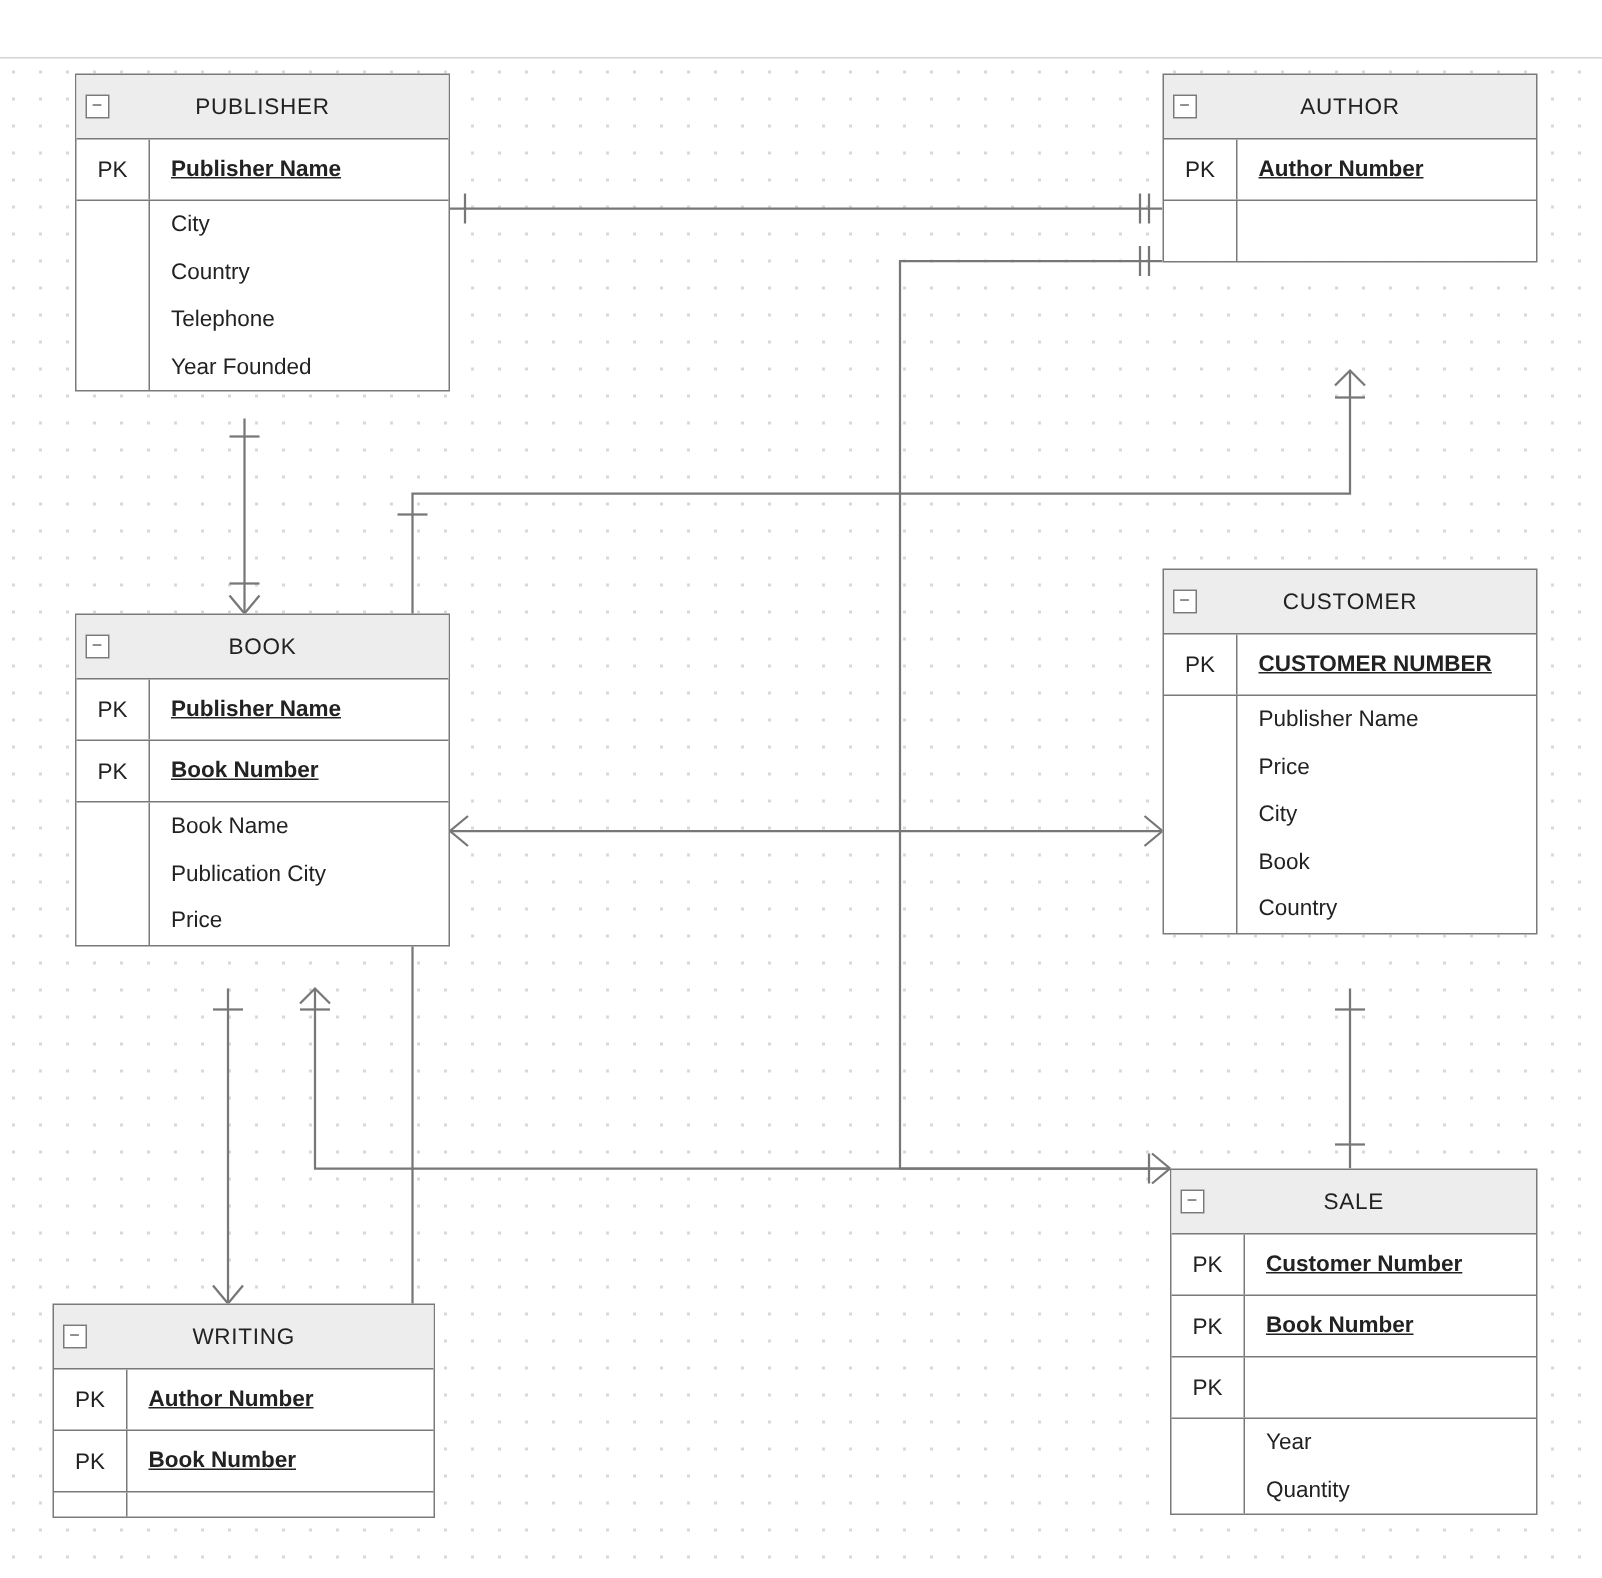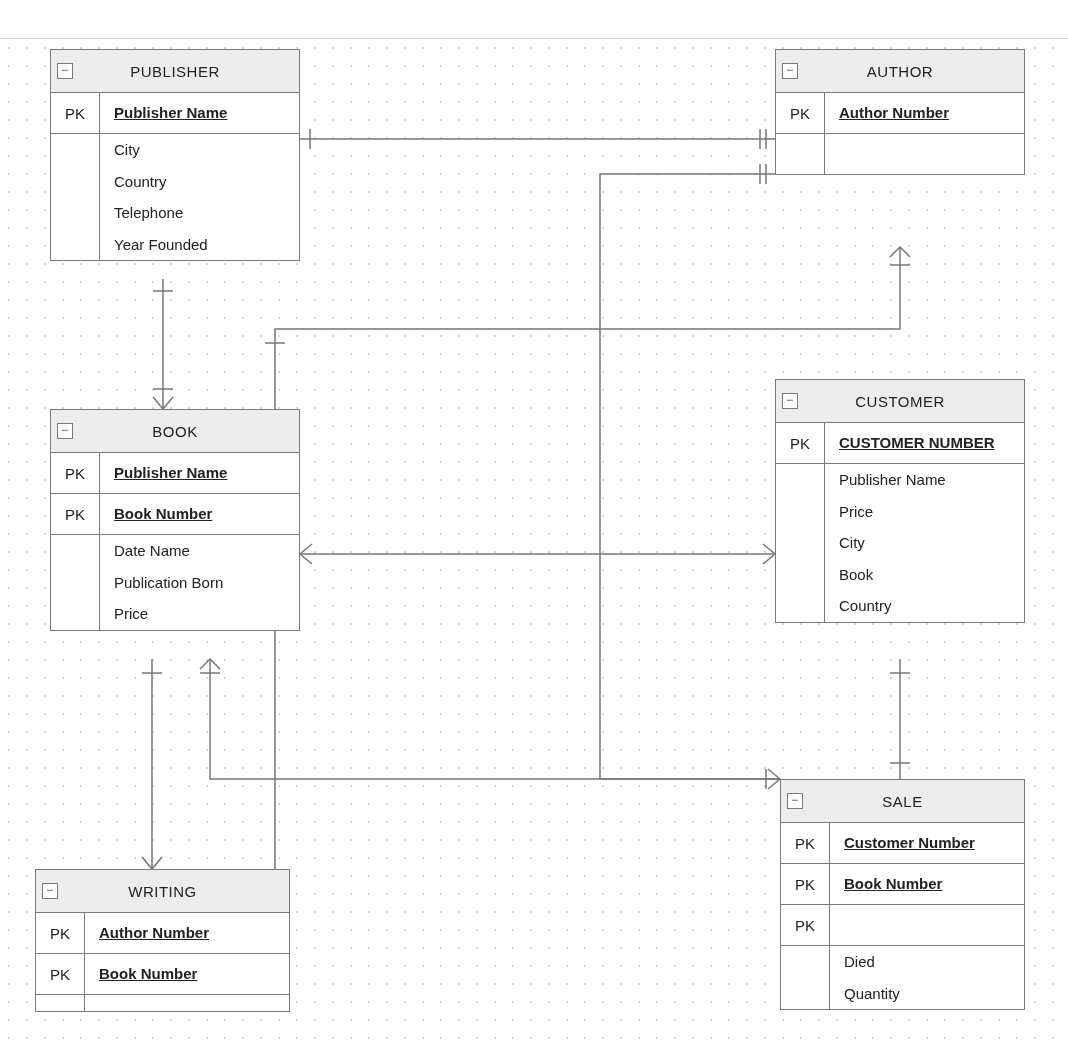--- a/index.html
+++ b/index.html
@@ -170,22 +170,22 @@
     </div>
     <div class="row pk sep">
       <div class="pkcol">PK</div>
       <div class="attrs">
           <span class="attr">Book Number</span>
         </div>
     </div>
     <div class="row">
       <div class="pkcol"></div>
       <div class="attrs">
-        <span class="attr">Date Name</span>
-        <span class="attr">Publication Born</span>
+        <span class="attr">Book Name</span>
+        <span class="attr">Publication City</span>
         <span class="attr">Price</span>
       </div>
     </div>
   </div>
 
   <div class="entity" style="left:775px;top:340px;width:250px;">
     <div class="title">
       <span class="tgl">−</span>
       <span>CUSTOMER</span>
     </div>
@@ -246,19 +246,19 @@
       <div class="attrs">
           <span class="attr">Book Number</span>
         </div>
     </div>
     <div class="row pk sep">
       <div class="pkcol">PK</div>
     </div>
     <div class="row">
       <div class="pkcol"></div>
       <div class="attrs">
-        <span class="attr">Died</span>
+        <span class="attr">Year</span>
         <span class="attr">Quantity</span>
       </div>
     </div>
   </div>
 
 </div>
 
 </body></html>

